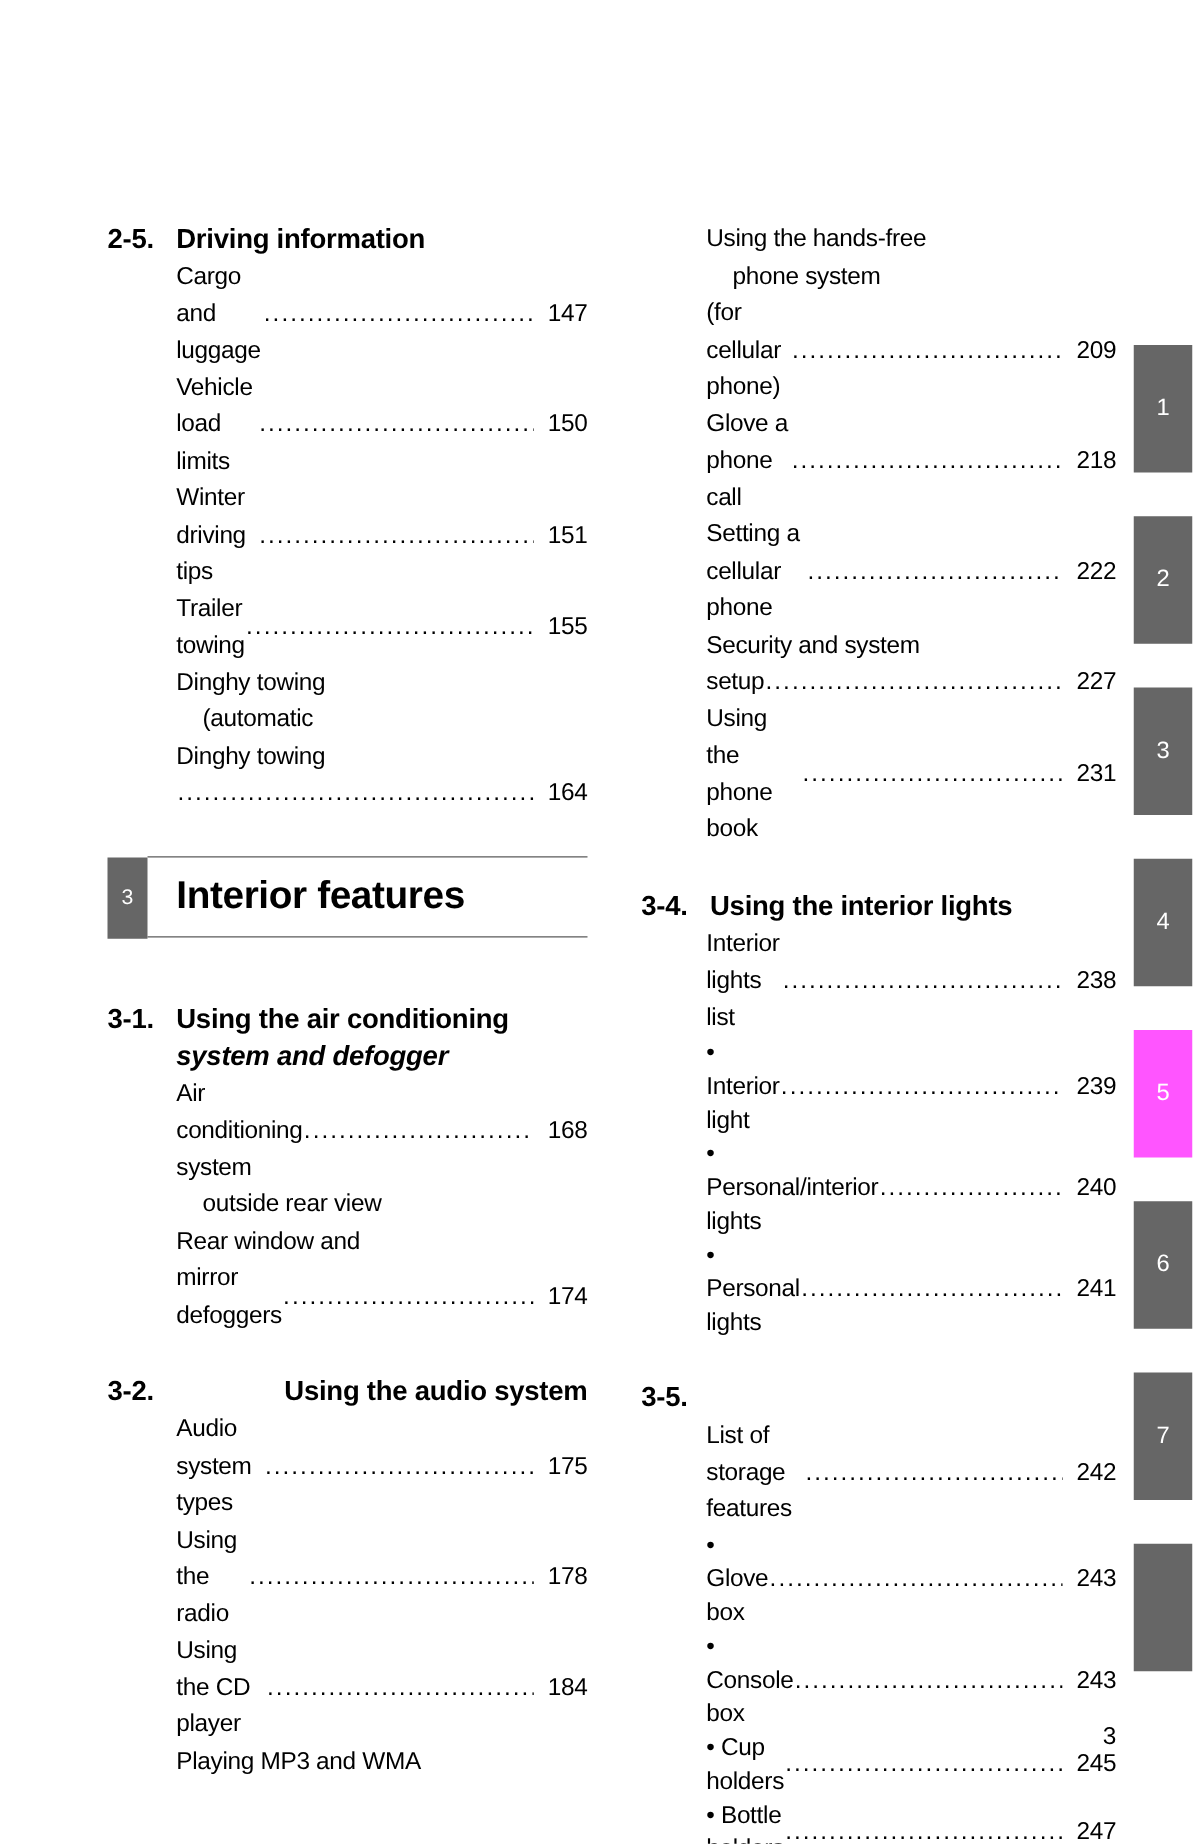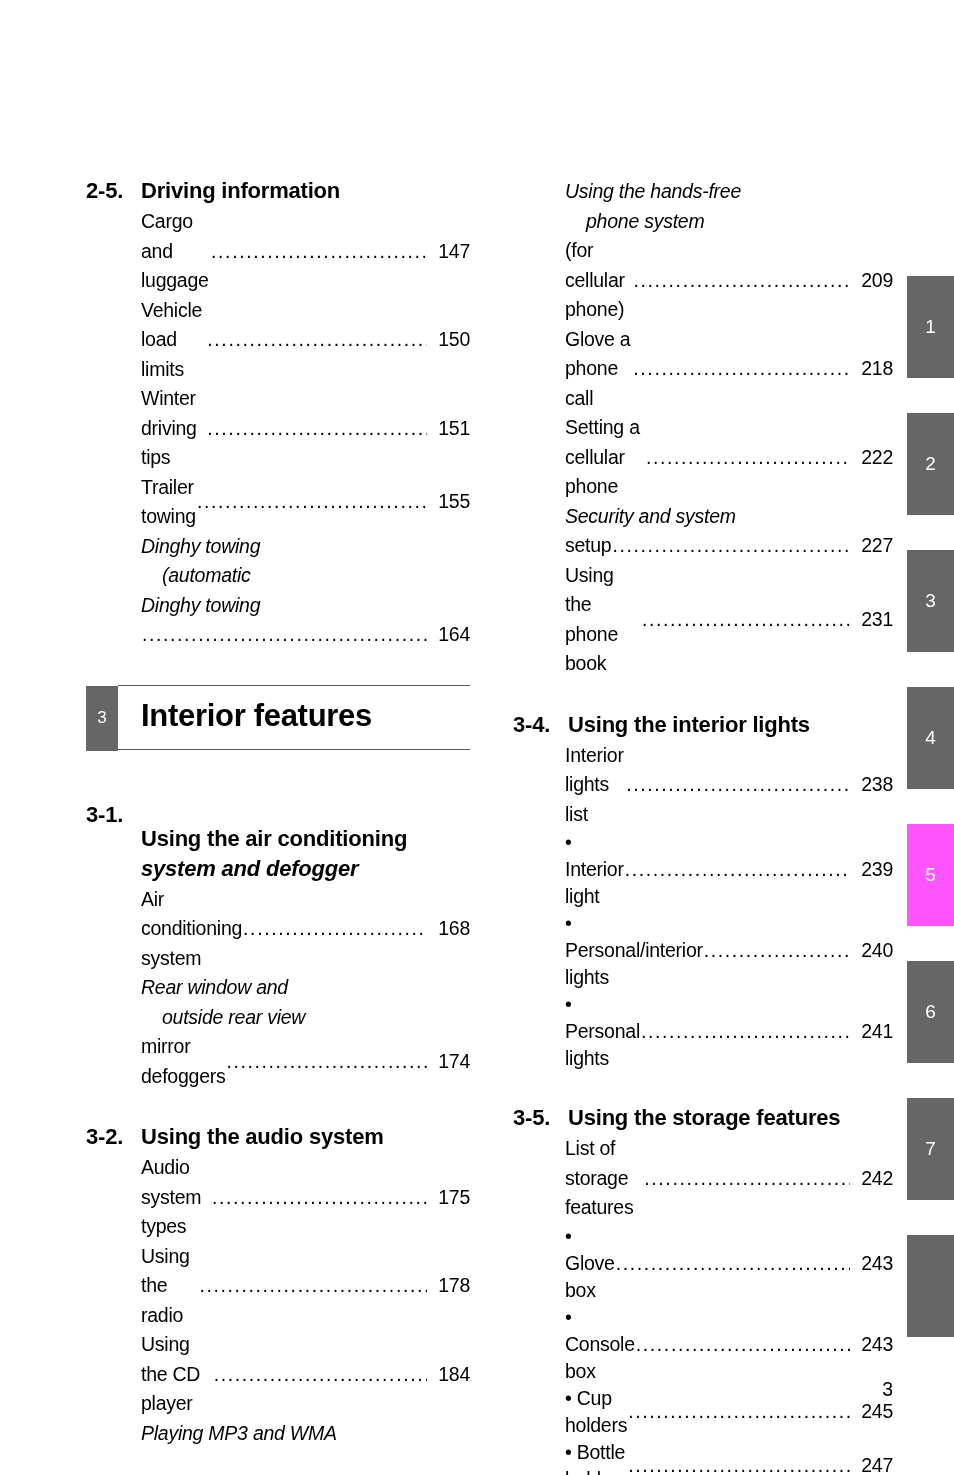--- a/index.html
+++ b/index.html
@@ -92,21 +92,20 @@
   .entry-page {
     flex: 0 0 auto;
     text-align: right;
     width: 42px;
   }
 
   .cont-row {
     display: flex;
     align-items: flex-end;
     width: 100%;
-    font-style: italic;
   }
   .cont-row .indent { flex: 0 0 21px; }
 
   
   .chapter {
     position: relative;
     height: 82px;
   }
   .chapter .rule-top,
   .chapter .rule-bottom {
@@ -241,55 +240,55 @@
         <div class="rule-top"></div>
         <div class="numbox">3</div>
         <div class="chapter-title">Interior features</div>
         <div class="rule-bottom"></div>
       </div>
       <div style="height: 40px;"></div>
       <div class="section">
         <div class="section-head">
           <span class="section-num">3-1.</span>
           <span class="section-title">
-            <span style="display: block; margin-top: 24px;">Using the air conditioning</span>
+            <span style="display: block;">Using the air conditioning</span>
             <span style="display: block; font-style: italic;">system and defogger</span>
           </span>
         </div>
         <div class="entries">
           <div class="entry">
             <div class="entry-row">
               <span class="entry-text">Air conditioning system</span>
               <span class="leader"></span>
               <span class="entry-page">168</span>
             </div>
           </div>
           <div class="entry">
             <div class="cont-row">
-              <span class="entry-text">Rear window and</span>
-            </div>
-            <div class="cont-row">
               <span class="indent"></span>
               <span class="entry-text">outside rear view</span>
+            </div>
+            <div class="cont-row">
+              <span class="entry-text">Rear window and</span>
             </div>
             <div class="entry-row">
               <span class="indent"></span>
               <span class="entry-text">mirror defoggers</span>
               <span class="leader"></span>
               <span class="entry-page">174</span>
             </div>
           </div>
         </div>
       </div>
       <div style="height: 31px;"></div>
       <div class="section">
         <div class="section-head">
           <span class="section-num">3-2.</span>
           <span class="section-title">
-            <span style="display: block;">Using the audio system</span>
+            <span style="display: block; text-align: right;">Using the audio system</span>
           </span>
         </div>
         <div class="entries">
           <div class="entry">
             <div class="entry-row">
               <span class="entry-text">Audio system types</span>
               <span class="leader"></span>
               <span class="entry-page">175</span>
             </div>
           </div>
@@ -402,23 +401,20 @@
               <span class="leader"></span>
               <span class="entry-page">241</span>
             </div>
           </div>
         </div>
       </div>
       <div style="height: 31px;"></div>
       <div class="section">
         <div class="section-head">
           <span class="section-num">3-5.</span>
-          <span class="section-title">
-            <span style="display: block;">Using the storage features</span>
-          </span>
         </div>
         <div class="entries">
           <div class="entry">
             <div class="entry-row">
               <span class="entry-text">List of storage features</span>
               <span class="leader"></span>
               <span class="entry-page">242</span>
             </div>
           </div>
           <div class="entry bullet-item">

